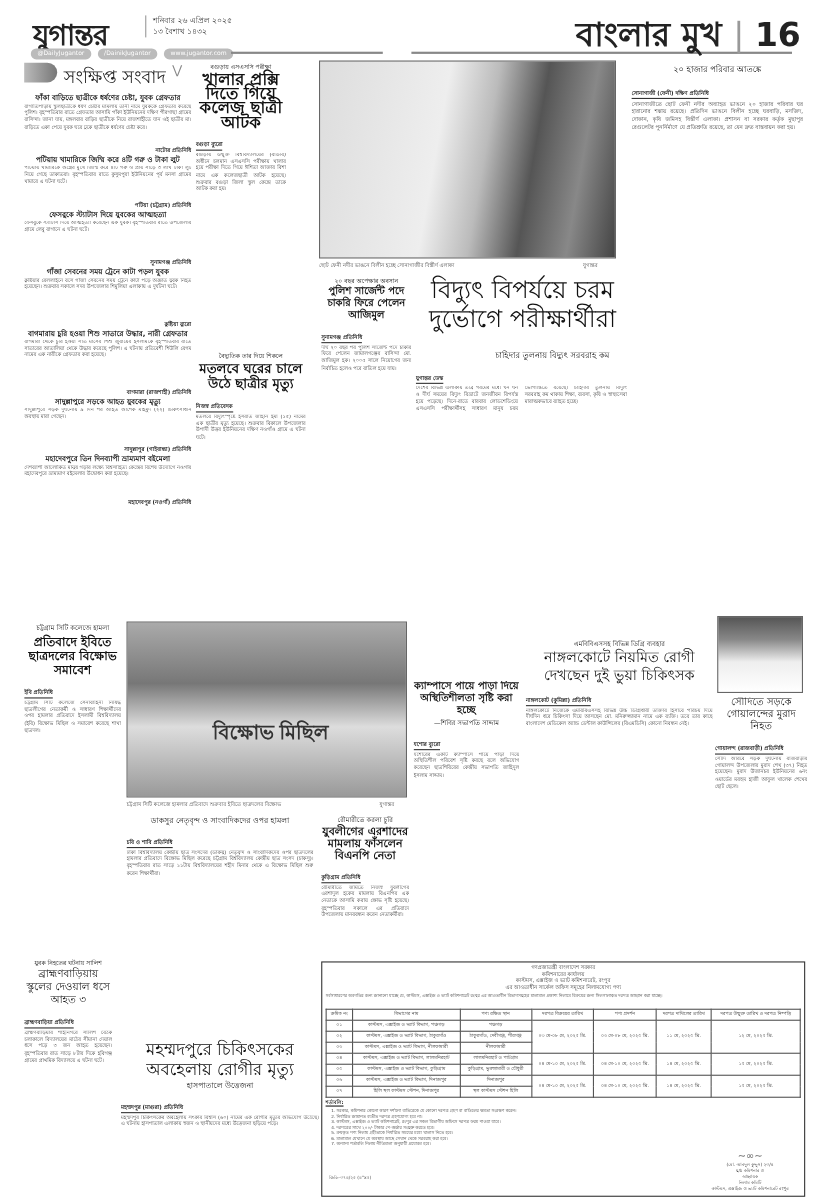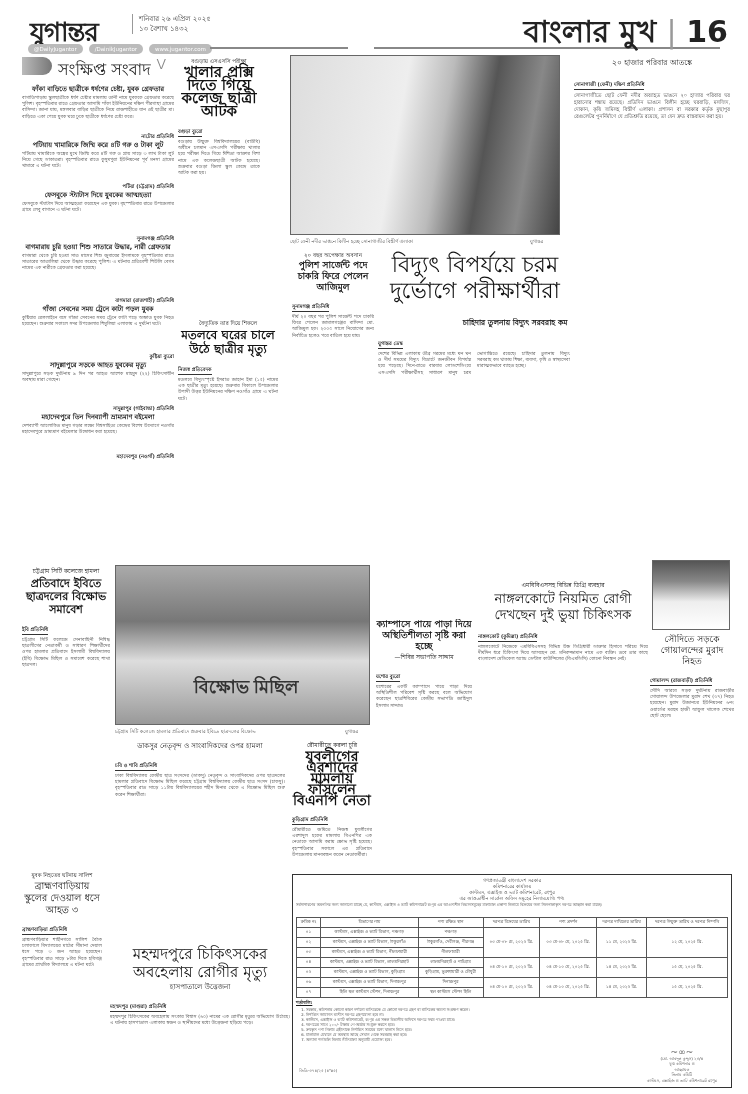--- a/index.html
+++ b/index.html
@@ -56,29 +56,29 @@
   <div style="height:50px;overflow:hidden">
     <div class="hd" style="font-size:6.5px">পটিয়ায় খামারিকে জিম্মি করে ৪টি গরু ও টাকা লুট</div>
     <div class="txt" style="height:32px">পটিয়ায় খামারিকে অস্ত্রের মুখে জিম্মি করে ৪টি গরু ও প্রায় সাড়ে ৩ লাখ টাকা লুট নিয়ে গেছে ডাকাতরা। বৃহস্পতিবার রাতে কুসুমপুরা ইউনিয়নের পূর্ব মনসা গ্রামের খামারে এ ঘটনা ঘটে।</div>
     <div class="cr">পটিয়া (চট্টগ্রাম) প্রতিনিধি</div>
   </div>
   <div style="height:52px;overflow:hidden">
     <div class="hd" style="font-size:6.5px">ফেসবুকে স্ট্যাটাস দিয়ে যুবকের আত্মহত্যা</div>
     <div class="txt" style="height:34px">ফেসবুকে স্ট্যাটাস দিয়ে আত্মহত্যা করেছেন এক যুবক। বৃহস্পতিবার রাতে উপজেলার গ্রামে লেবু বাগানে এ ঘটনা ঘটে।</div>
     <div class="cr">সুনামগঞ্জ প্রতিনিধি</div>
   </div>
+  <div style="height:56px;overflow:hidden">
+    <div class="hd" style="font-size:6.5px">গাঁজা সেবনের সময় ট্রেনে কাটা পড়ল যুবক</div>
+    <div class="txt" style="height:38px">কুষ্টিয়ার রেললাইনে বসে গাঁজা সেবনের সময় ট্রেনে কাটা পড়ে অজ্ঞাত যুবক নিহত হয়েছেন। শুক্রবার সকালে সদর উপজেলার শিমুলিয়া এলাকায় এ দুর্ঘটনা ঘটে।</div>
+    <div class="cr">কুষ্টিয়া ব্যুরো</div>
+  </div>
   <div style="height:62px;overflow:hidden">
     <div class="hd" style="font-size:6.5px">বাগমারায় চুরি হওয়া শিশু সাতারে উদ্ধার, নারী গ্রেফতার</div>
     <div class="txt" style="height:44px">বাগমারা থেকে চুরি হওয়া সাত মাসের শিশু জুবায়ের ইসলামকে বৃহস্পতিবার রাতে সাতারের আতালিয়া থেকে উদ্ধার করেছে পুলিশ। এ ঘটনায় প্রতিবেশী শিউলি বেগম নামের এক নারীকে গ্রেফতার করা হয়েছে।</div>
     <div class="cr">বাগমারা (রাজশাহী) প্রতিনিধি</div>
-  </div>
-  <div style="height:56px;overflow:hidden">
-    <div class="hd" style="font-size:6.5px">গাঁজা সেবনের সময় ট্রেনে কাটা পড়ল যুবক</div>
-    <div class="txt" style="height:38px">কুষ্টিয়ার রেললাইনে বসে গাঁজা সেবনের সময় ট্রেনে কাটা পড়ে অজ্ঞাত যুবক নিহত হয়েছেন। শুক্রবার সকালে সদর উপজেলার শিমুলিয়া এলাকায় এ দুর্ঘটনা ঘটে।</div>
-    <div class="cr">কুষ্টিয়া ব্যুরো</div>
   </div>
   <div style="height:52px;overflow:hidden">
     <div class="hd" style="font-size:6.5px">সাদুল্লাপুরে সড়কে আহত যুবকের মৃত্যু</div>
     <div class="txt" style="height:34px">সাদুল্লাপুরে সড়ক দুর্ঘটনায় ৯ দিন পর আহত আশেক মাহমুদ (২২) চিকিৎসাধীন অবস্থায় মারা গেছেন।</div>
     <div class="cr">সাদুল্লাপুর (গাইবান্ধা) প্রতিনিধি</div>
   </div>
   <div style="height:48px;overflow:hidden">
     <div class="hd" style="font-size:6.5px">মহাদেবপুরে তিন দিনব্যাপী ভ্রাম্যমাণ বইমেলা</div>
     <div class="txt" style="height:30px">দেশব্যাপী আলোকিত মানুষ গড়ার লক্ষ্যে বিশ্বসাহিত্য কেন্দ্রের বিশেষ উদ্যোগে নওগাঁর মহাদেবপুরে ভ্রাম্যমাণ বইমেলার উদ্বোধন করা হয়েছে।</div>
     <div class="cr">মহাদেবপুর (নওগাঁ) প্রতিনিধি</div>
@@ -112,28 +112,28 @@
 <div class="abs" style="left:178px;top:320px;width:100px;height:240px;overflow:hidden">
   <div class="hd" style="font-size:5.5px;font-weight:normal">বৈদ্যুতিক তার দিয়ে শিকলে</div>
   <div class="hd" style="font-size:12px;line-height:14px">মতলবে ঘরের চালে উঠে ছাত্রীর মৃত্যু</div>
   <div class="byline">নিজস্ব প্রতিবেদক</div>
   <div class="txt" style="height:160px">মতলবে বিদ্যুৎস্পৃষ্টে ইসরাত জাহান ইমা (১৫) নামের এক ছাত্রীর মৃত্যু হয়েছে। শুক্রবার বিকালে উপজেলার উপাদী উত্তর ইউনিয়নের দক্ষিণ নওগাঁও গ্রামে এ ঘটনা ঘটে।</div>
 </div>
 
 <div class="abs" style="left:380px;top:252px;width:190px;height:60px">
   <div class="hd" style="font-size:22px;line-height:26px;font-weight:normal">বিদ্যুৎ বিপর্যয়ে চরম দুর্ভোগে পরীক্ষার্থীরা</div>
 </div>
-<div class="abs hd" style="left:420px;top:317px;width:190px;font-size:7.5px;font-weight:bold">চাহিদার তুলনায় বিদ্যুৎ সরবরাহ কম</div>
+<div class="abs hd" style="left:407px;top:317px;width:190px;font-size:7.5px;font-weight:normal">চাহিদার তুলনায় বিদ্যুৎ সরবরাহ কম</div>
 <div class="abs" style="left:378px;top:330px;width:192px;height:240px;overflow:hidden">
   <div class="byline">যুগান্তর ডেস্ক</div>
   <div class="txt" style="height:230px;column-count:2;column-gap:6px">দেশের বিভিন্ন এলাকায় তীব্র গরমের মধ্যে ঘন ঘন ও দীর্ঘ সময়ের বিদ্যুৎ বিভ্রাটে জনজীবন বিপর্যস্ত হয়ে পড়েছে। দিনে-রাতে বারবার লোডশেডিংয়ে এসএসসি পরীক্ষার্থীসহ সাধারণ মানুষ চরম ভোগান্তিতে রয়েছে। চাহিদার তুলনায় বিদ্যুৎ সরবরাহ কম থাকায় শিক্ষা, ব্যবসা, কৃষি ও স্বাস্থ্যসেবা মারাত্মকভাবে ব্যাহত হচ্ছে।</div>
 </div>
 
 <div class="abs photo" style="left:115px;top:565px;width:255px;height:160px;background:linear-gradient(180deg,#aaa 0%,#777 35%,#ddd 60%,#999 100%)">
-  <div style="position:absolute;left:40px;top:107px;width:180px;text-align:center;font-size:18px;font-weight:bold;font-family:Liberation Serif, serif;color:#333">বিক্ষোভ মিছিল</div>
+  <div style="position:absolute;left:40px;top:86px;width:180px;text-align:center;font-size:18px;font-weight:bold;font-family:Liberation Sans, sans-serif;color:#333">বিক্ষোভ মিছিল</div>
 </div>
 <div class="abs caption" style="left:115px;top:728px;width:220px">চট্টগ্রাম সিটি কলেজে হামলার প্রতিবাদে শুক্রবার ইবিতে ছাত্রদলের বিক্ষোভ</div>
 <div class="abs caption" style="left:345px;top:728px">যুগান্তর</div>
 
 <div class="abs" style="left:22px;top:566px;width:88px;height:300px;overflow:hidden">
   <div class="hd" style="font-size:6px;font-weight:normal">চট্টগ্রাম সিটি কলেজে হামলা</div>
   <div class="hd" style="font-size:11px;line-height:13px">প্রতিবাদে ইবিতে ছাত্রদলের বিক্ষোভ সমাবেশ</div>
   <div class="byline">ইবি প্রতিনিধি</div>
   <div class="txt" style="height:230px">চট্টগ্রাম সিটি কলেজে সেনাবাহিনী নিষিদ্ধ ছাত্রলীগের নেতাকর্মী ও সাধারণ শিক্ষার্থীদের ওপর হামলার প্রতিবাদে ইসলামী বিশ্ববিদ্যালয় (ইবি) বিক্ষোভ মিছিল ও সমাবেশ করেছে শাখা ছাত্রদল।</div>
 </div>
@@ -160,21 +160,21 @@
 </div>
 
 <div class="abs" style="left:115px;top:740px;width:170px;height:130px;overflow:hidden">
   <div class="hd" style="font-size:7px;font-weight:normal">ডাকসুর নেতৃবৃন্দ ও সাংবাদিকদের ওপর হামলা</div>
   <div class="byline">চবি ও শাবি প্রতিনিধি</div>
   <div class="txt" style="height:70px">ঢাকা বিশ্ববিদ্যালয় কেন্দ্রীয় ছাত্র সংসদের (ডাকসু) নেতৃবৃন্দ ও সাংবাদিকদের ওপর ছাত্রদলের হামলার প্রতিবাদে বিক্ষোভ মিছিল করেছে চট্টগ্রাম বিশ্ববিদ্যালয় কেন্দ্রীয় ছাত্র সংসদ (চাকসু)। বৃহস্পতিবার রাত সাড়ে ১১টায় বিশ্ববিদ্যালয়ের শহীদ মিনার থেকে এ বিক্ষোভ মিছিল শুরু করেন শিক্ষার্থীরা।</div>
 </div>
 
 <div class="abs" style="left:292px;top:740px;width:80px;height:130px;overflow:hidden">
   <div class="hd" style="font-size:6px;font-weight:normal">রৌমারীতে করলা চুরি</div>
-  <div class="hd" style="font-size:14px;line-height:11px">যুবলীগের এরশাদের মামলায় ফাঁসলেন বিএনপি নেতা</div>
+  <div class="hd" style="font-size:10px;line-height:11px">যুবলীগের এরশাদের মামলায় ফাঁসলেন বিএনপি নেতা</div>
   <div class="byline">কুড়িগ্রাম প্রতিনিধি</div>
   <div class="txt" style="height:70px">রৌমারীতে জমিতে নিজস্ব যুবলীগের এরশাদুল হকের মামলায় বিএনপির এক নেতাকে আসামি করায় ক্ষোভ সৃষ্টি হয়েছে। বৃহস্পতিবার সকালে এর প্রতিবাদে উপজেলায় মানববন্ধন করেন নেতাকর্মীরা।</div>
 </div>
 
 <div class="abs" style="left:22px;top:872px;width:80px;height:222px;overflow:hidden">
   <div class="hd" style="font-size:5.5px;font-weight:normal">যুবক নিহতের ঘটনায় সালিশ</div>
   <div class="hd" style="font-size:9.5px;line-height:12px;font-weight:normal">ব্রাহ্মণবাড়িয়ায় স্কুলের দেওয়াল ধসে আহত ৩</div>
   <div class="byline">ব্রাহ্মণবাড়িয়া প্রতিনিধি</div>
   <div class="txt" style="height:150px">ব্রাহ্মণবাড়িয়ার শাহীনগরে সালিশ বৈঠক চলাকালে বিদ্যালয়ের মাঠের সীমানা দেয়াল ধসে পড়ে ৩ জন আহত হয়েছেন। বৃহস্পতিবার রাত সাড়ে ৮টার দিকে হবিগঞ্জ গ্রামের প্রাথমিক বিদ্যালয়ে এ ঘটনা ঘটে।</div>
 </div>

